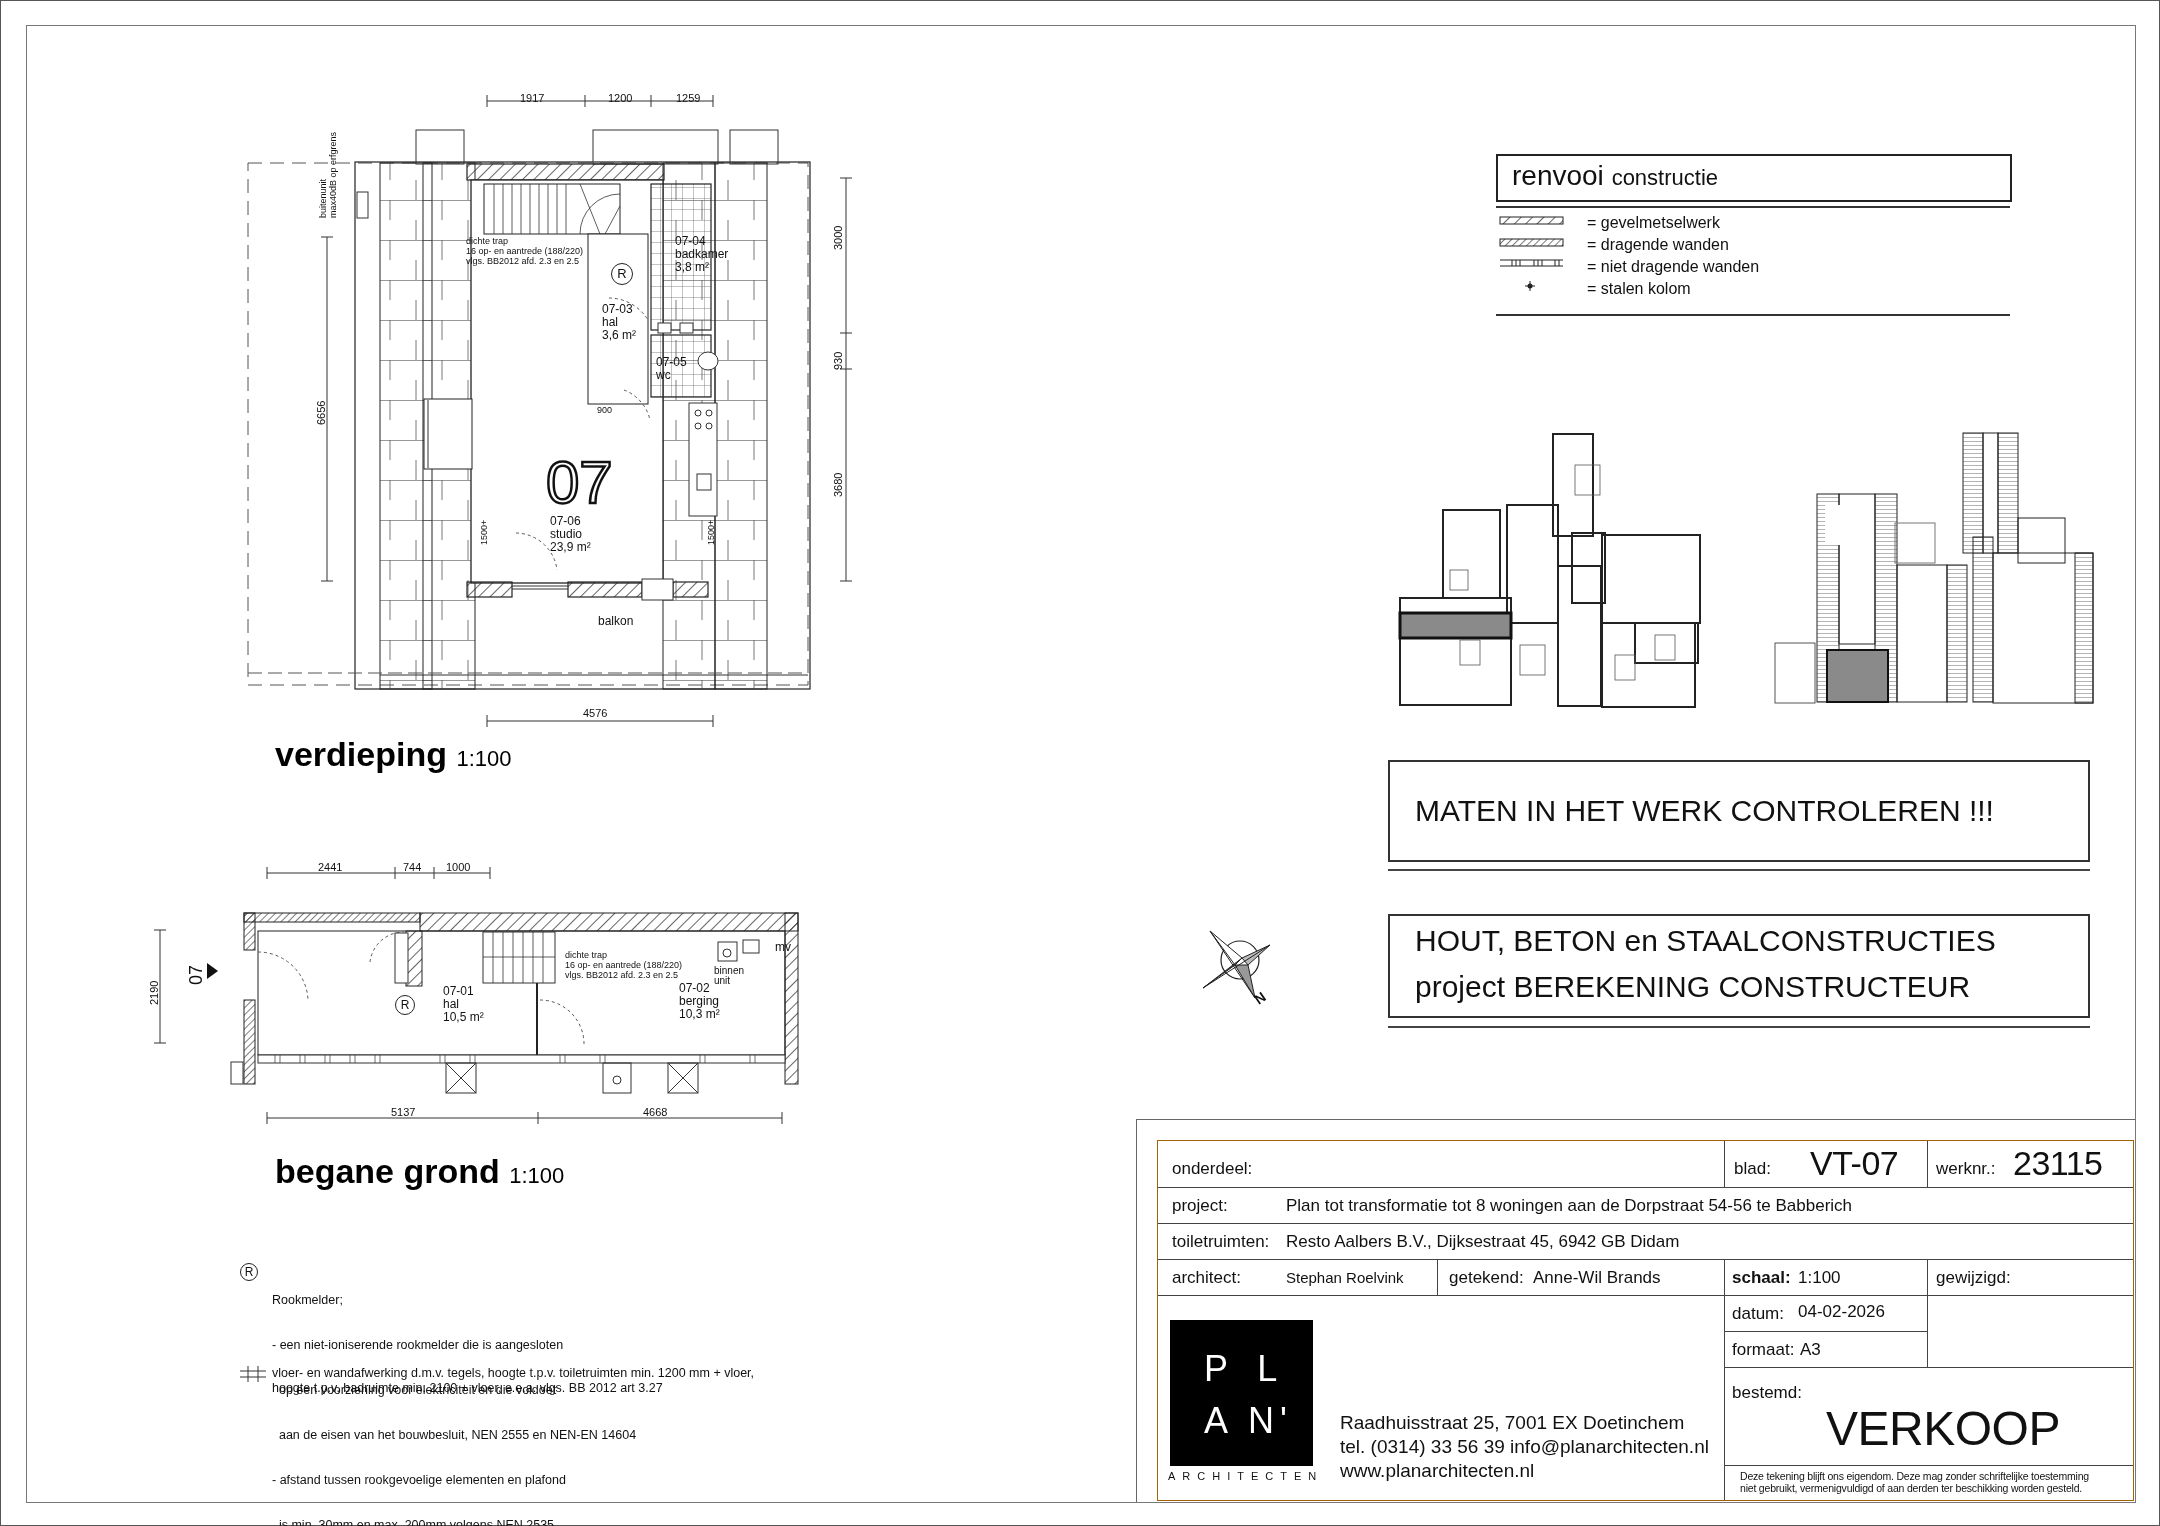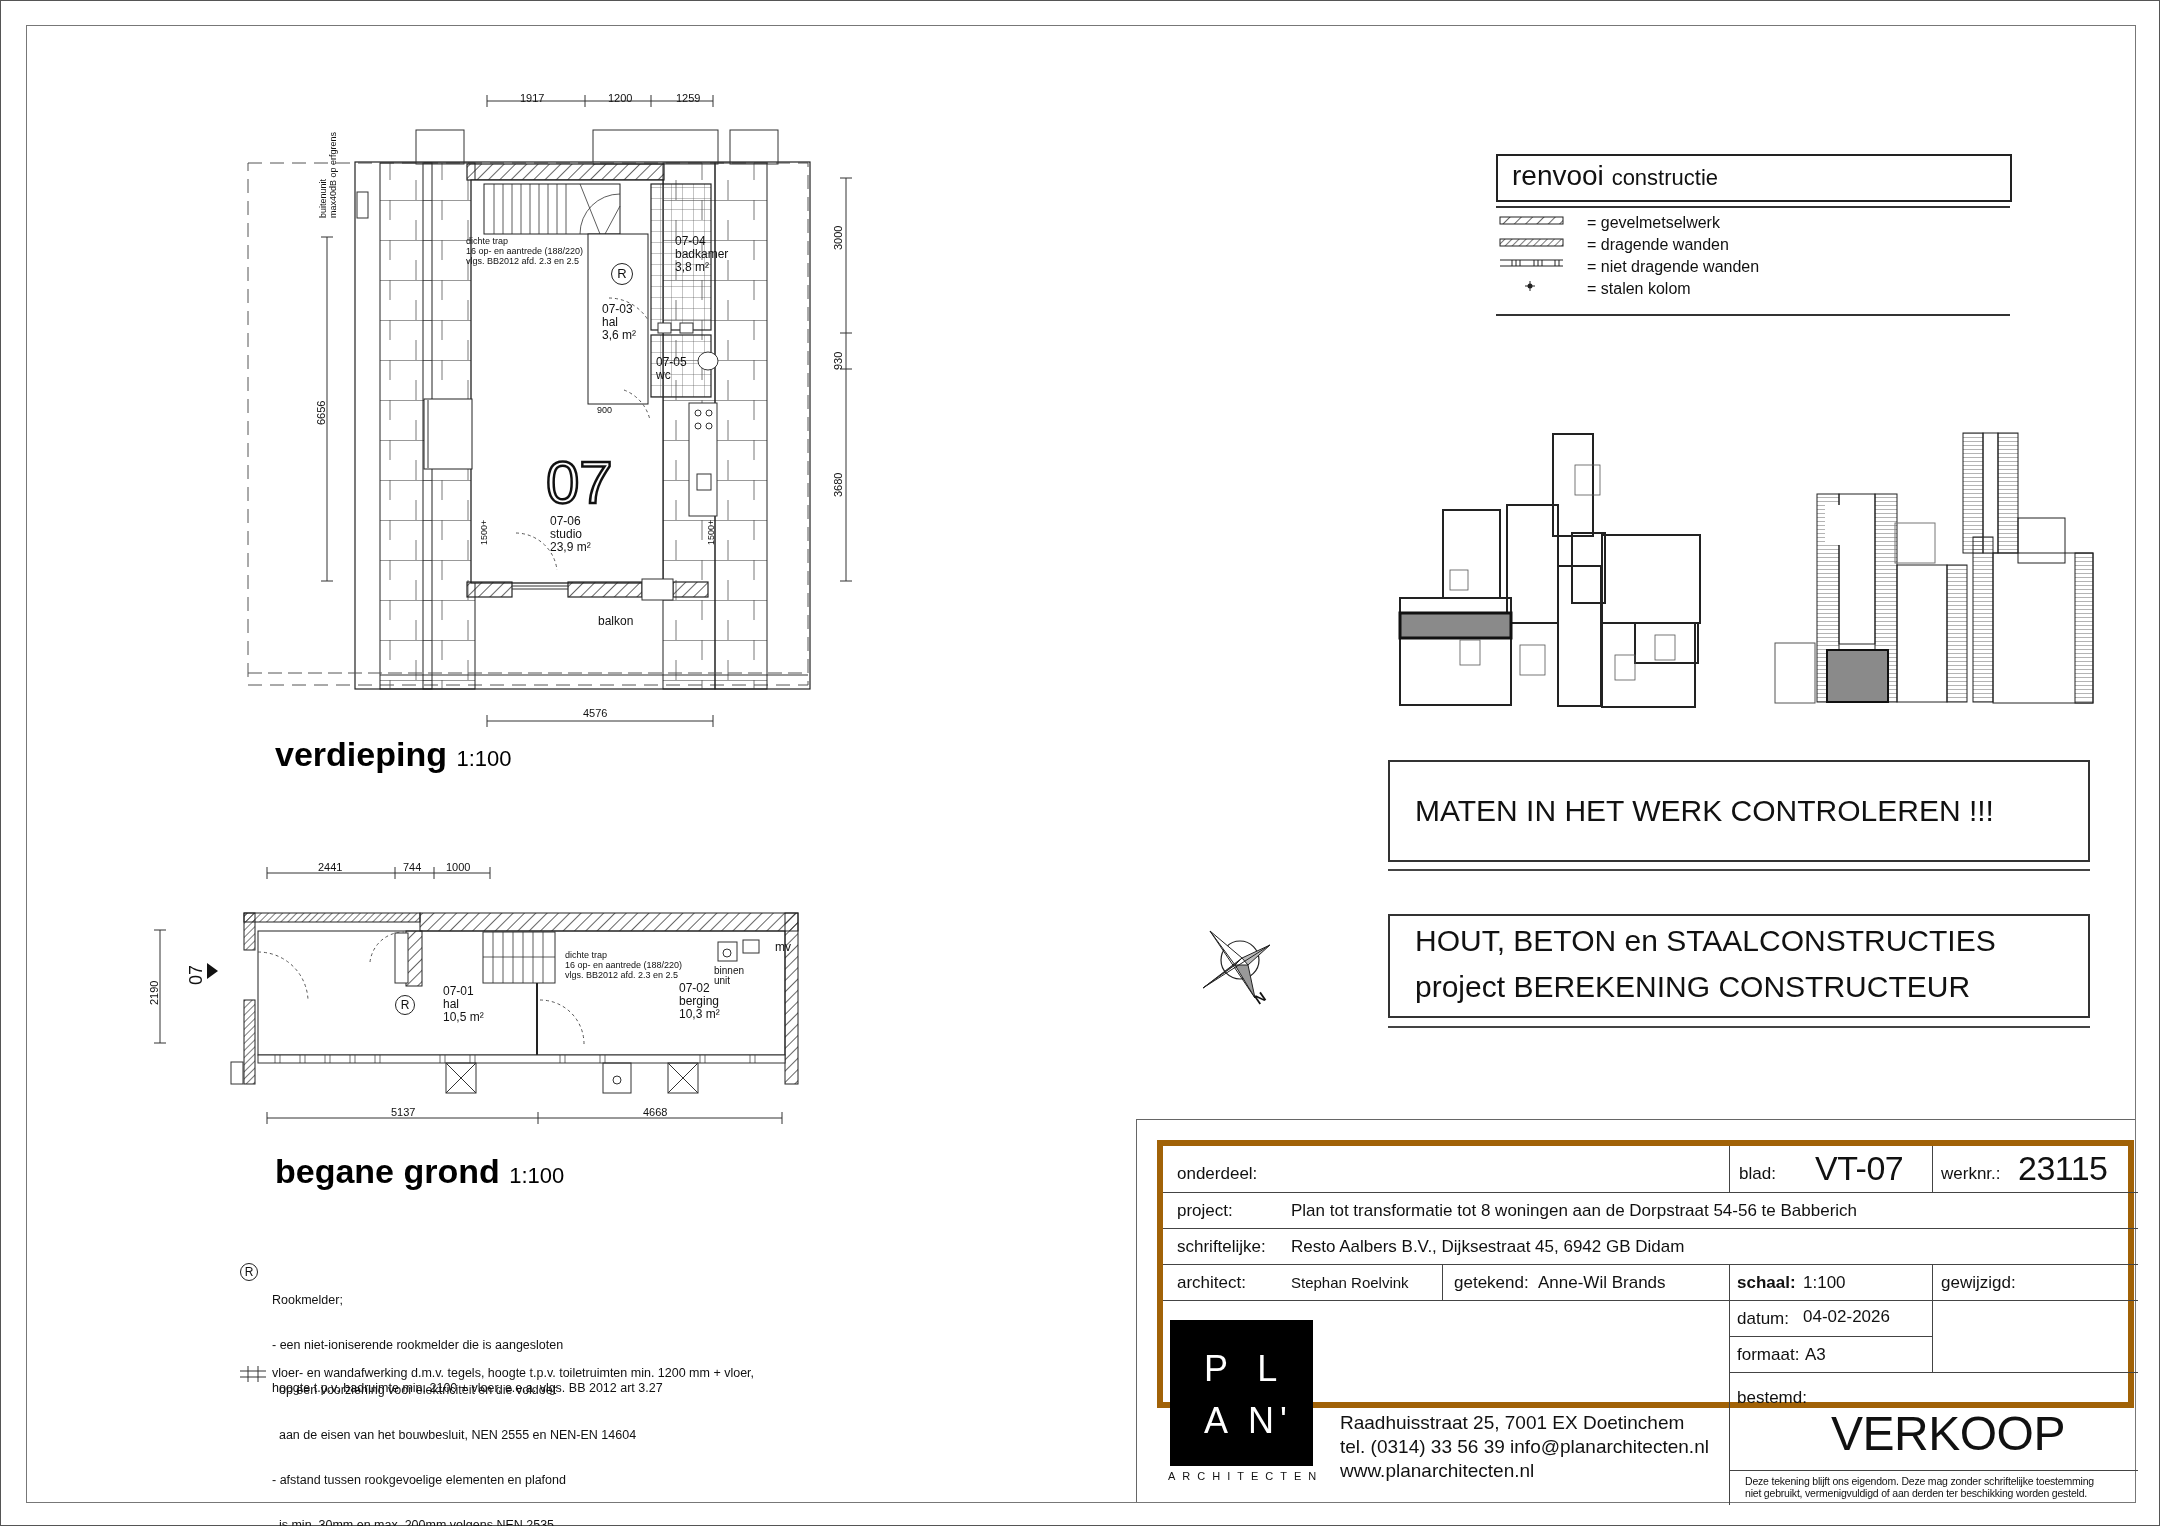--- a/index.html
+++ b/index.html
@@ -18,21 +18,21 @@
   .legend-rule { height:0; border-top:2px solid #333; }
   .legend-item { font-size:16px; white-space:nowrap; }
 
   
   .notice { border:2px solid #333; box-sizing:border-box; }
   .notice-rule { border-top:2px solid #444; height:0; }
   .notice-text { font-size:30px; line-height:44px; white-space:nowrap; }
 
   
   .tb-outer { left:1136px; top:1119px; width:998px; height:382px; border:1px solid #666; border-right:none; border-bottom:none; }
-  .tb { left:1157px; top:1140px; width:977px; height:268px; border:6px solid #a16207; box-sizing:border-box; }
+  .tb { left:1157px; top:1140px; width:977px; height:361px; border:1px solid #a16207; box-sizing:border-box; }
   .tb-line-h { position:absolute; height:0; border-top:1.5px solid #444; }
   .tb-line-v { position:absolute; width:0; border-left:1.5px solid #444; }
   .tb-lbl { position:absolute; font-size:17px; white-space:nowrap; }
   .tb-big { position:absolute; font-size:34px; white-space:nowrap; letter-spacing:-0.5px; }
   .tb-val { position:absolute; font-size:17px; white-space:nowrap; }
   .logo { left:1170px; top:1320px; width:143px; height:146px; background:#000; }
   .logo-text { left:1168px; top:1470px; font-size:11px; letter-spacing:7px; }
   .addr { font-size:19px; white-space:nowrap; }
   .disclaimer { font-size:10.5px; line-height:12px; white-space:nowrap; letter-spacing:-0.2px; }
 
@@ -455,21 +455,21 @@
 
   <span class="tb-lbl" style="left:14px;top:18px;">onderdeel:</span>
   <span class="tb-lbl" style="left:576px;top:18px;">blad:</span>
   <span class="tb-big" style="left:652px;top:3px;">VT-07</span>
   <span class="tb-lbl" style="left:778px;top:18px;">werknr.:</span>
   <span class="tb-big" style="left:855px;top:3px;">23115</span>
 
   <span class="tb-lbl" style="left:14px;top:55px;">project:</span>
   <span class="tb-val" style="left:128px;top:55px;">Plan tot transformatie tot 8 woningen aan de Dorpstraat 54-56 te Babberich</span>
 
-  <span class="tb-lbl" style="left:14px;top:91px;">schriftelijke:</span>
+  <span class="tb-lbl" style="left:14px;top:91px;">toiletruimten:</span>
   <span class="tb-val" style="left:128px;top:91px;">Resto Aalbers B.V., Dijksestraat 45, 6942 GB Didam</span>
 
   <span class="tb-lbl" style="left:14px;top:127px;">architect:</span>
   <span class="tb-val" style="left:128px;top:128px;font-size:15px;">Stephan Roelvink</span>
   <span class="tb-lbl" style="left:291px;top:127px;">getekend:</span>
   <span class="tb-val" style="left:375px;top:127px;">Anne-Wil Brands</span>
   <span class="tb-lbl" style="left:574px;top:127px;font-weight:bold;">schaal:</span>
   <span class="tb-val" style="left:640px;top:127px;">1:100</span>
   <span class="tb-lbl" style="left:778px;top:127px;">gewijzigd:</span>
 

